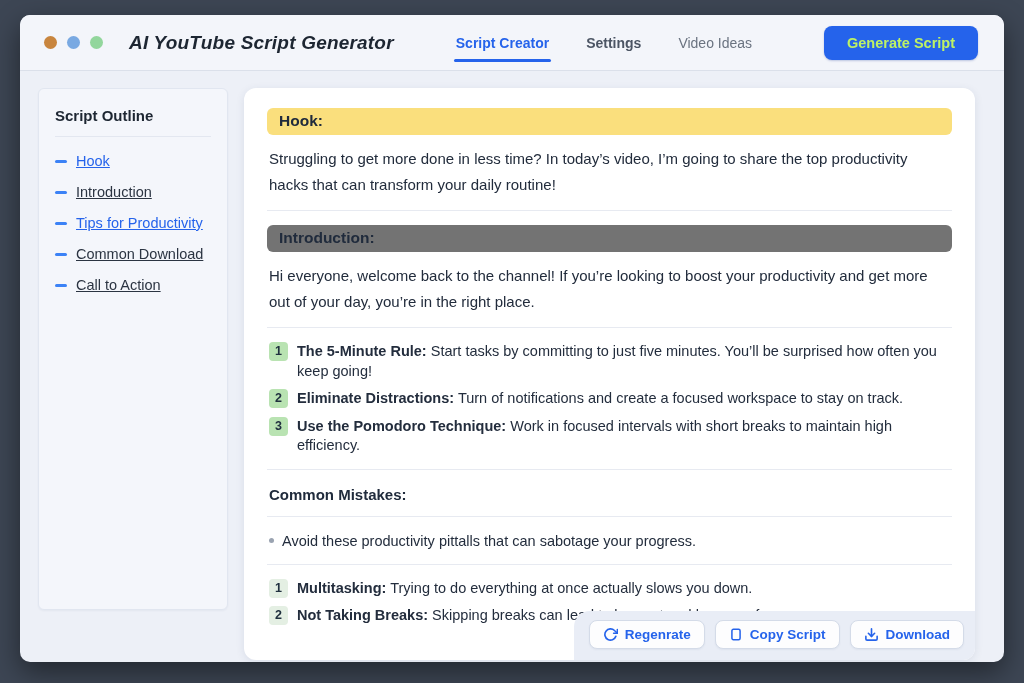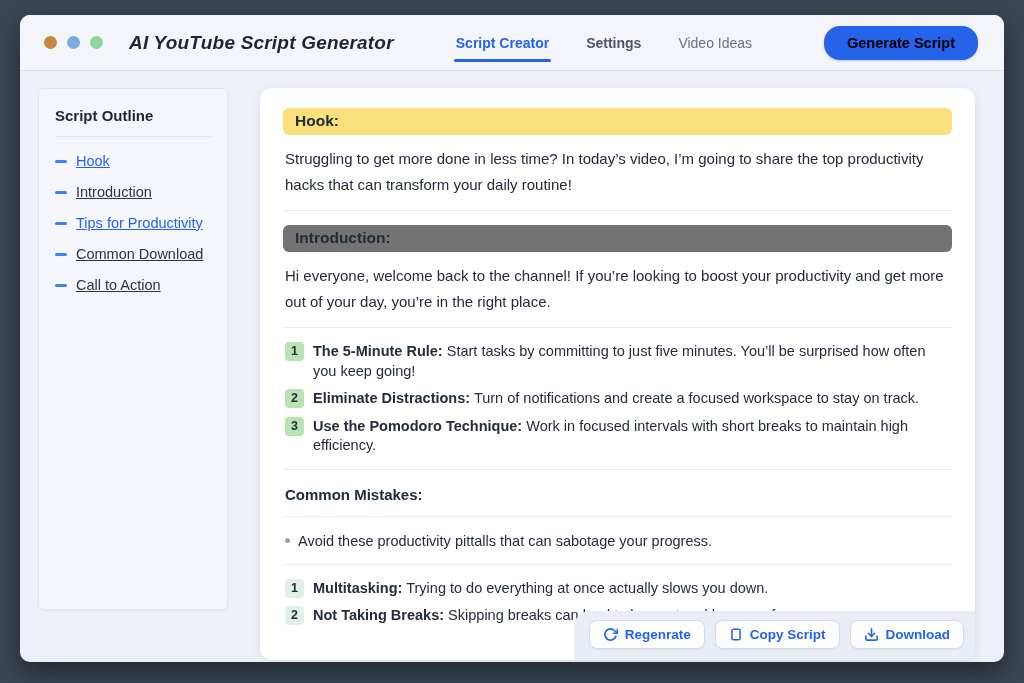--- a/index.html
+++ b/index.html
@@ -27,26 +27,26 @@
   .tabs { display:flex; gap:37px; margin-left:62px; align-items:center; height:100%; }
   .tab { position:relative; font-size:14px; color:#6a7380; font-weight:500; cursor:pointer;
          height:100%; display:flex; align-items:center; }
   .tab.active { color:#2563eb; font-weight:700; }
   .tab.active::after {
     content:""; position:absolute; left:-2px; right:-2px; bottom:8px; height:3px;
     background:#2563eb; border-radius:2px;
   }
   .tab.semibold { font-weight:700; color:#4c5564; }
   .generate-btn {
-    margin-left:auto; background:#2563eb; color:#000000; border:none; border-radius:16px;
+    margin-left:auto; background:#2563eb; color:#bef264; border:none; border-radius:8px;
     font-family:inherit; font-size:14.5px; font-weight:700; padding:9px 23px; cursor:pointer;
     box-shadow:0 1px 2px rgba(30,60,150,.25);
   }
   
-  .content-row { display:flex; align-items:flex-start; padding:17px 29px 0 18px;gap:16px; }
+  .content-row { display:flex; align-items:flex-start; padding:17px 29px 0 18px; }
   
   .sidebar {
     width:190px; height:522px; background:#f4f6fb; border:1px solid #e1e6f0;
     border-radius:6px; padding:18px 16px; box-shadow:0 1px 2px rgba(40,60,100,.05);
   }
   .sidebar-heading { font-size:15px; font-weight:700; color:#1d2632; padding-bottom:12px;
     border-bottom:1px solid #e3e7f0; margin-bottom:16px; }
   .outline-item { display:flex; align-items:center; gap:9px; margin-bottom:15px; cursor:pointer;
     font-size:14.5px; color:#2b3442;text-decoration:underline; }
   .outline-item .dash { width:12px; height:3px; border-radius:2px; background:#3b82f6; flex:0 0 auto; }

